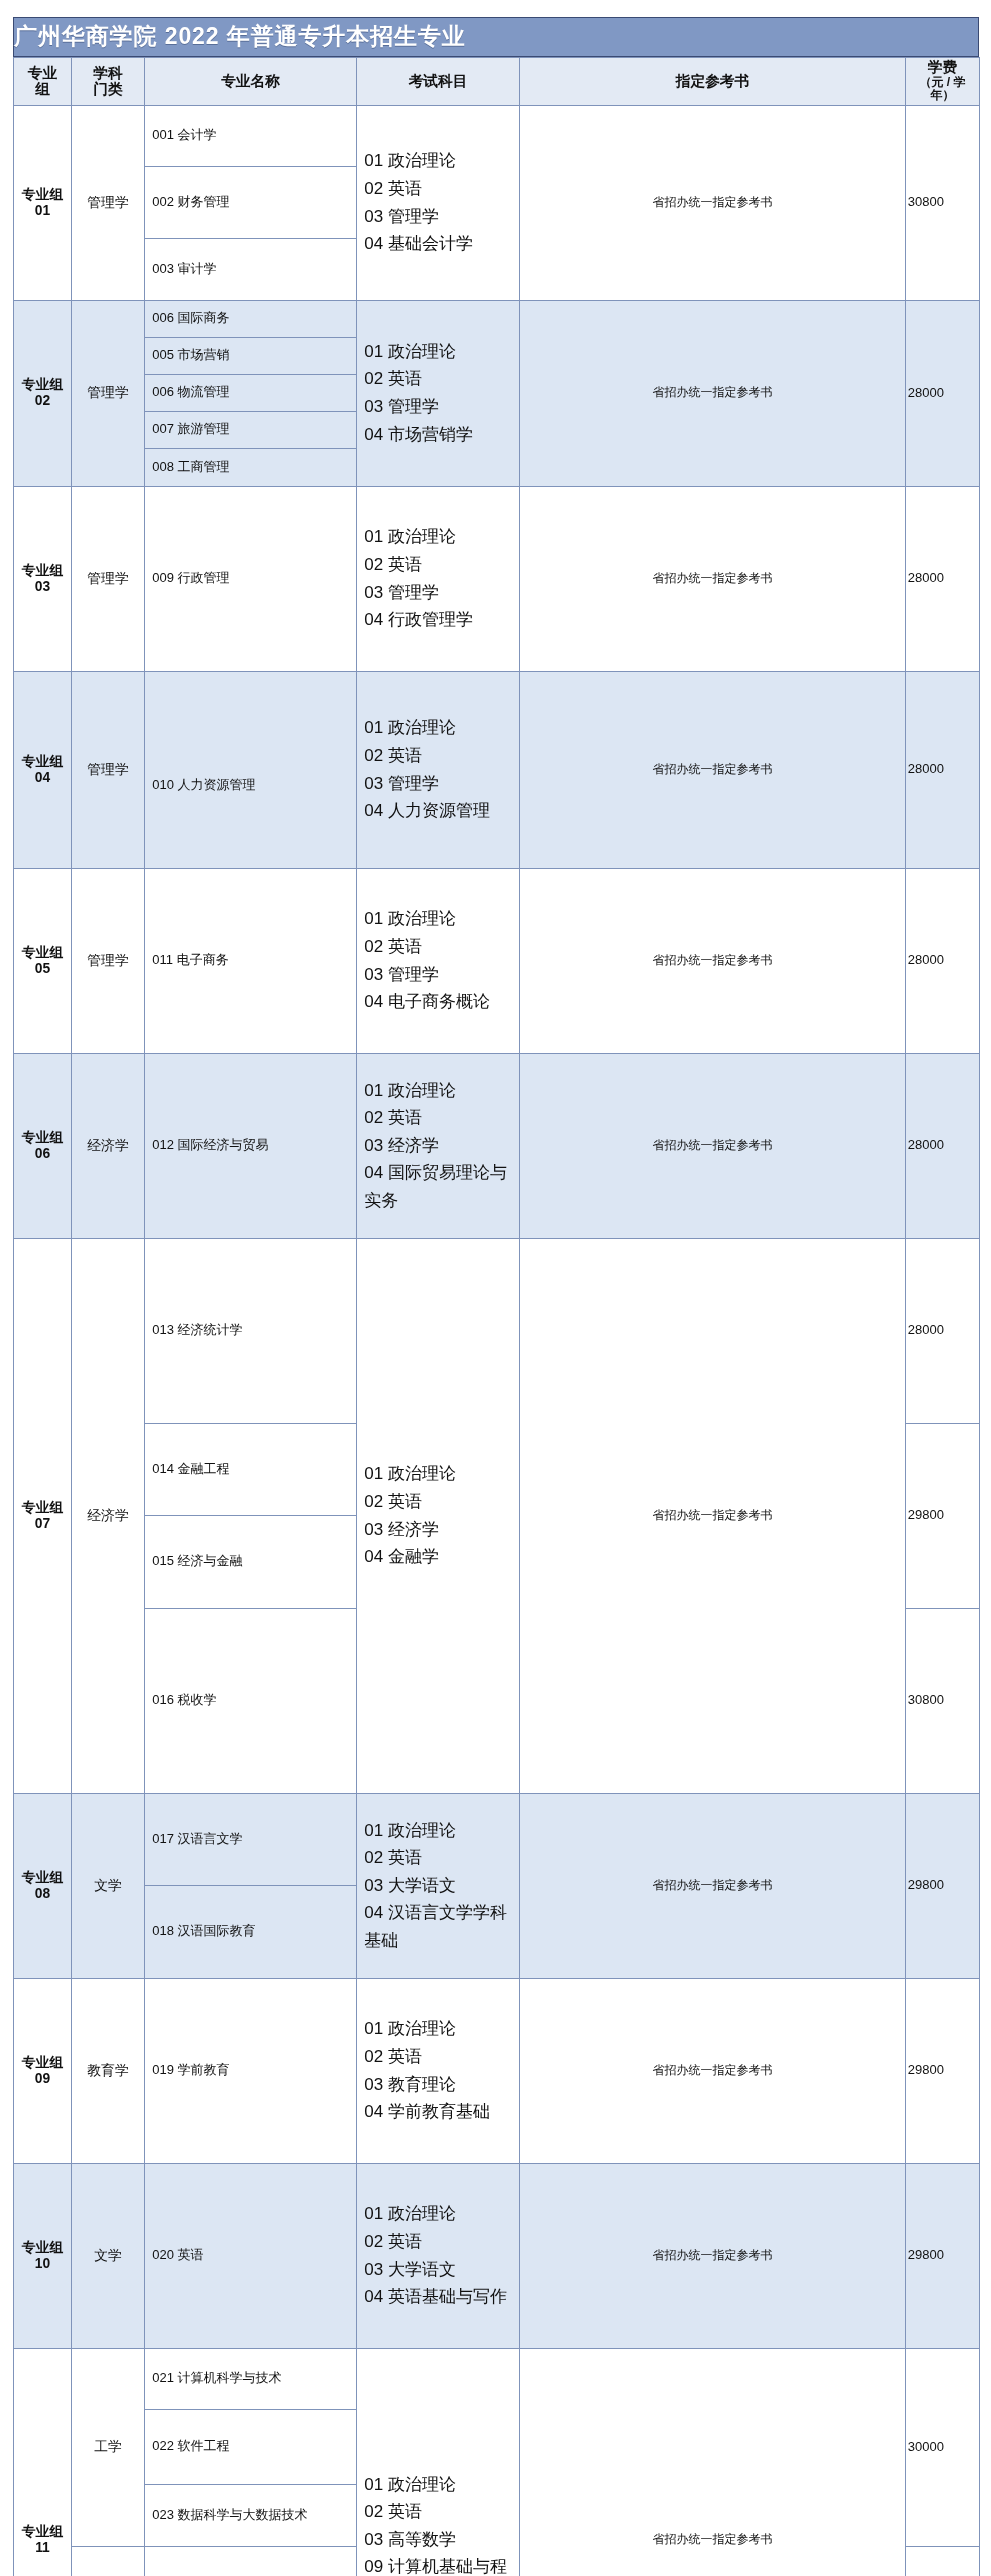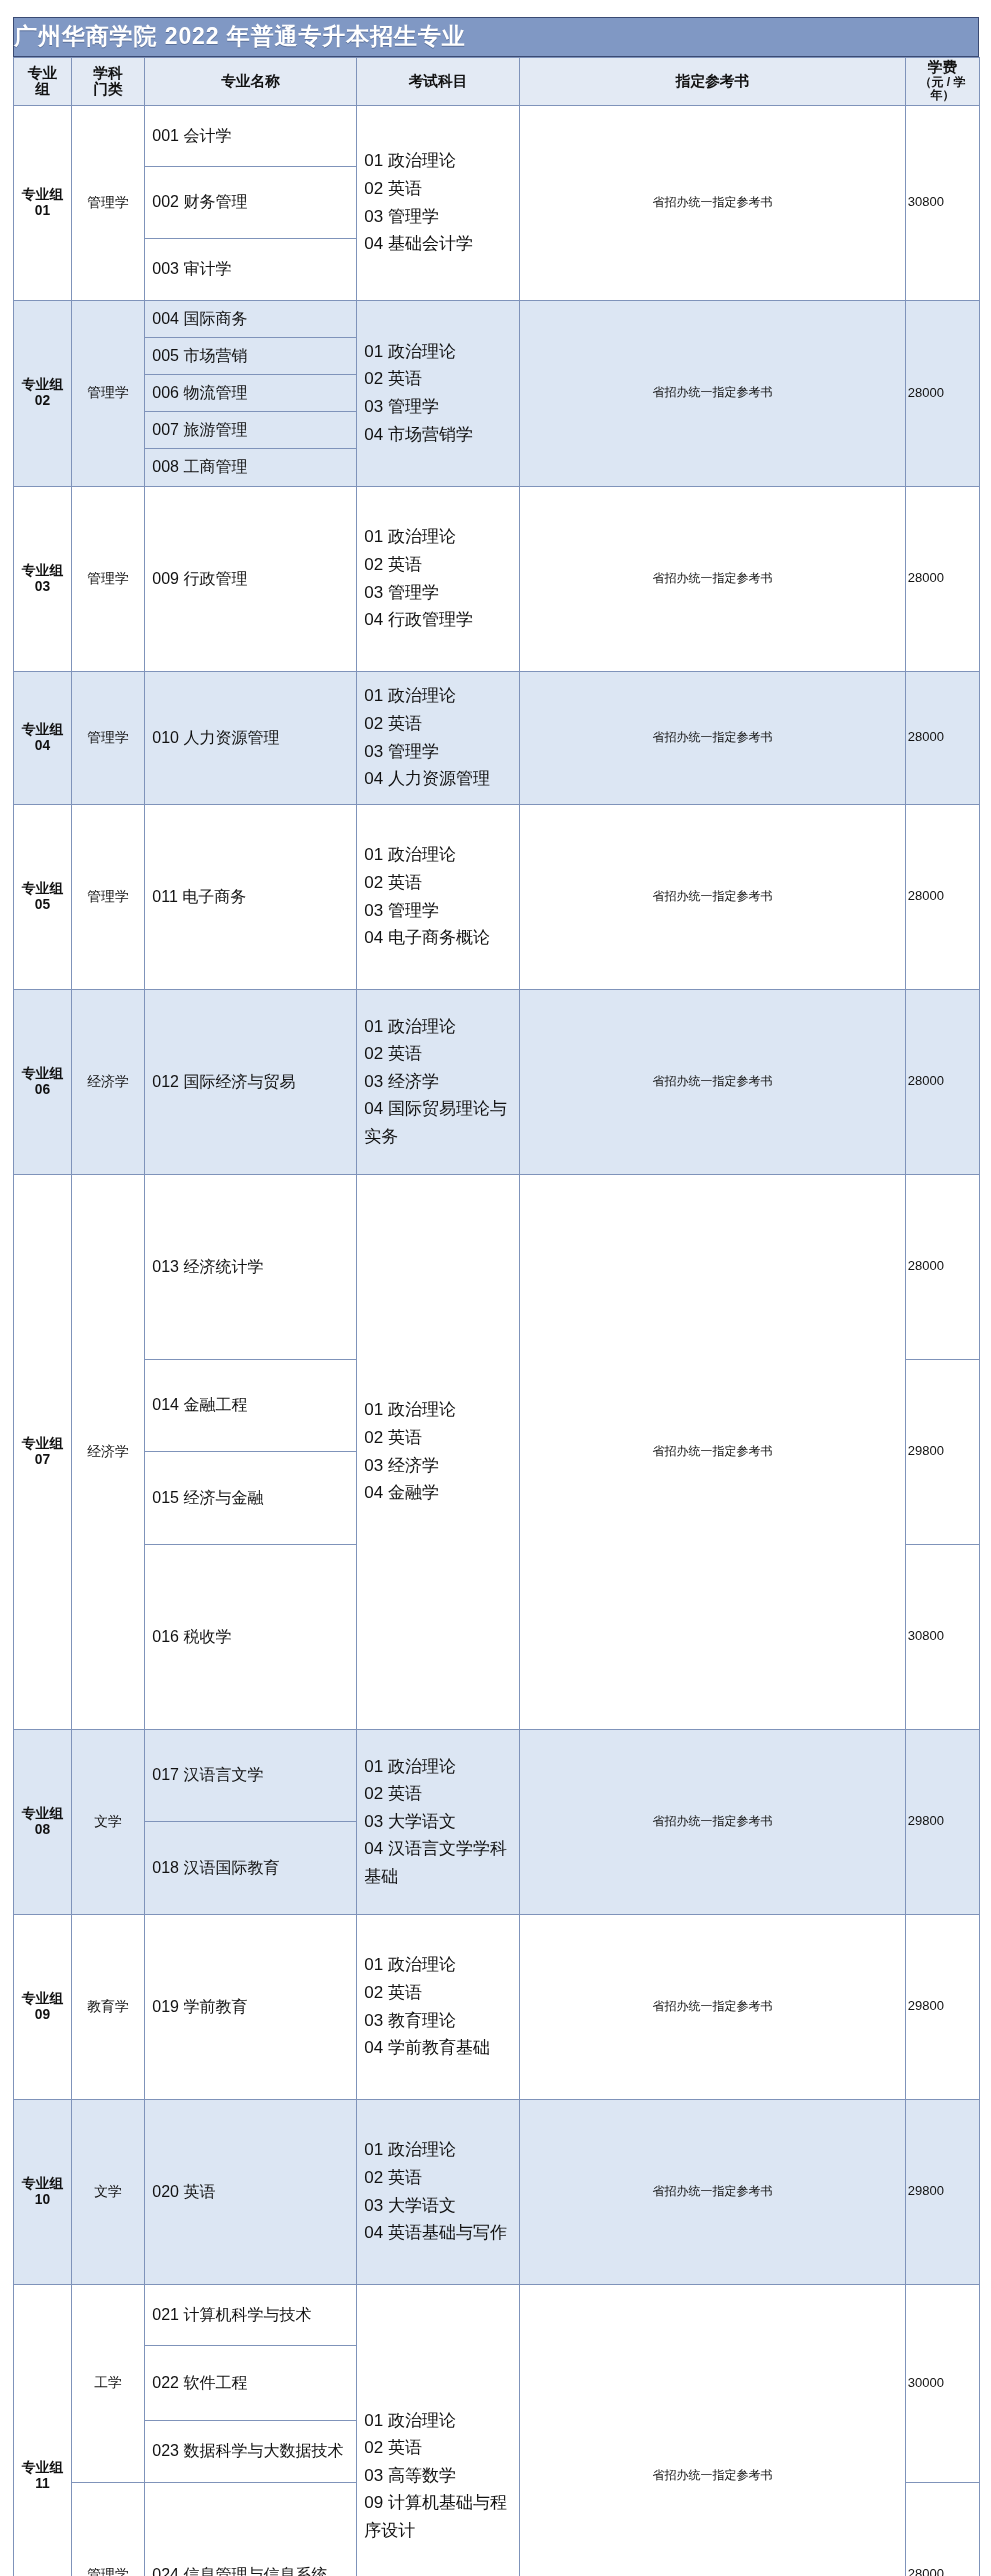--- a/index.html
+++ b/index.html
@@ -99,21 +99,21 @@
   }
   td.subj-cell { font-size: 17px; line-height: 1.62; padding-left: 7.3px; }
   td.book-cell { text-align: center; font-size: 12px; }
 
   
   .major-list { display: block; }
   .major-item {
     display: flex;
     align-items: center;
     padding-left: 3.7px;
-    font-size: 16px;
+    font-size: 13px;
     border-bottom: 0.9px solid #7f93ba;
   }
   .major-item:last-child { border-bottom: none; }
   td.major-host { padding: 0; }
   td.major-host .major-item { padding: 0 5.5px 0 7.3px; }
 </style>
 </head>
 <body>
 
 <div id="page">
@@ -175,21 +175,21 @@
             <td class="fee-cell" rowspan="1">30800</td>
           </tr>
           <tr class="band-even">
             <td class="group-cell" rowspan="1">
               <div>专业组</div>
               <div>02</div>
             </td>
             <td class="disc-cell" rowspan="1">管理学</td>
             <td class="major-host" rowspan="1">
               <div class="major-list">
-                <div class="major-item" style="height: 37px;">004 国际商务</div>
+                <div class="major-item" style="height: 37px;">006 国际商务</div>
                 <div class="major-item" style="height: 37px;">005 市场营销</div>
                 <div class="major-item" style="height: 37px;">006 物流管理</div>
                 <div class="major-item" style="height: 37px;">007 旅游管理</div>
                 <div class="major-item" style="height: 37px;">008 工商管理</div>
               </div>
             </td>
             <td class="subj-cell" rowspan="1">
               <div>01 政治理论</div>
               <div>02 英语</div>
               <div>03 管理学</div>
@@ -219,21 +219,21 @@
             <td class="fee-cell" rowspan="1">28000</td>
           </tr>
           <tr class="band-even">
             <td class="group-cell" rowspan="1">
               <div>专业组</div>
               <div>04</div>
             </td>
             <td class="disc-cell" rowspan="1">管理学</td>
             <td class="major-host" rowspan="1">
               <div class="major-list">
-                <div class="major-item" style="height: 132px;">010 人力资源管理</div>
+                <div class="major-item" style="height: 164px; margin-top: 32px;">010 人力资源管理</div>
               </div>
             </td>
             <td class="subj-cell" rowspan="1">
               <div>01 政治理论</div>
               <div>02 英语</div>
               <div>03 管理学</div>
               <div>04 人力资源管理</div>
             </td>
             <td rowspan="1" class="book-cell">省招办统一指定参考书</td>
             <td class="fee-cell" rowspan="1">28000</td>

